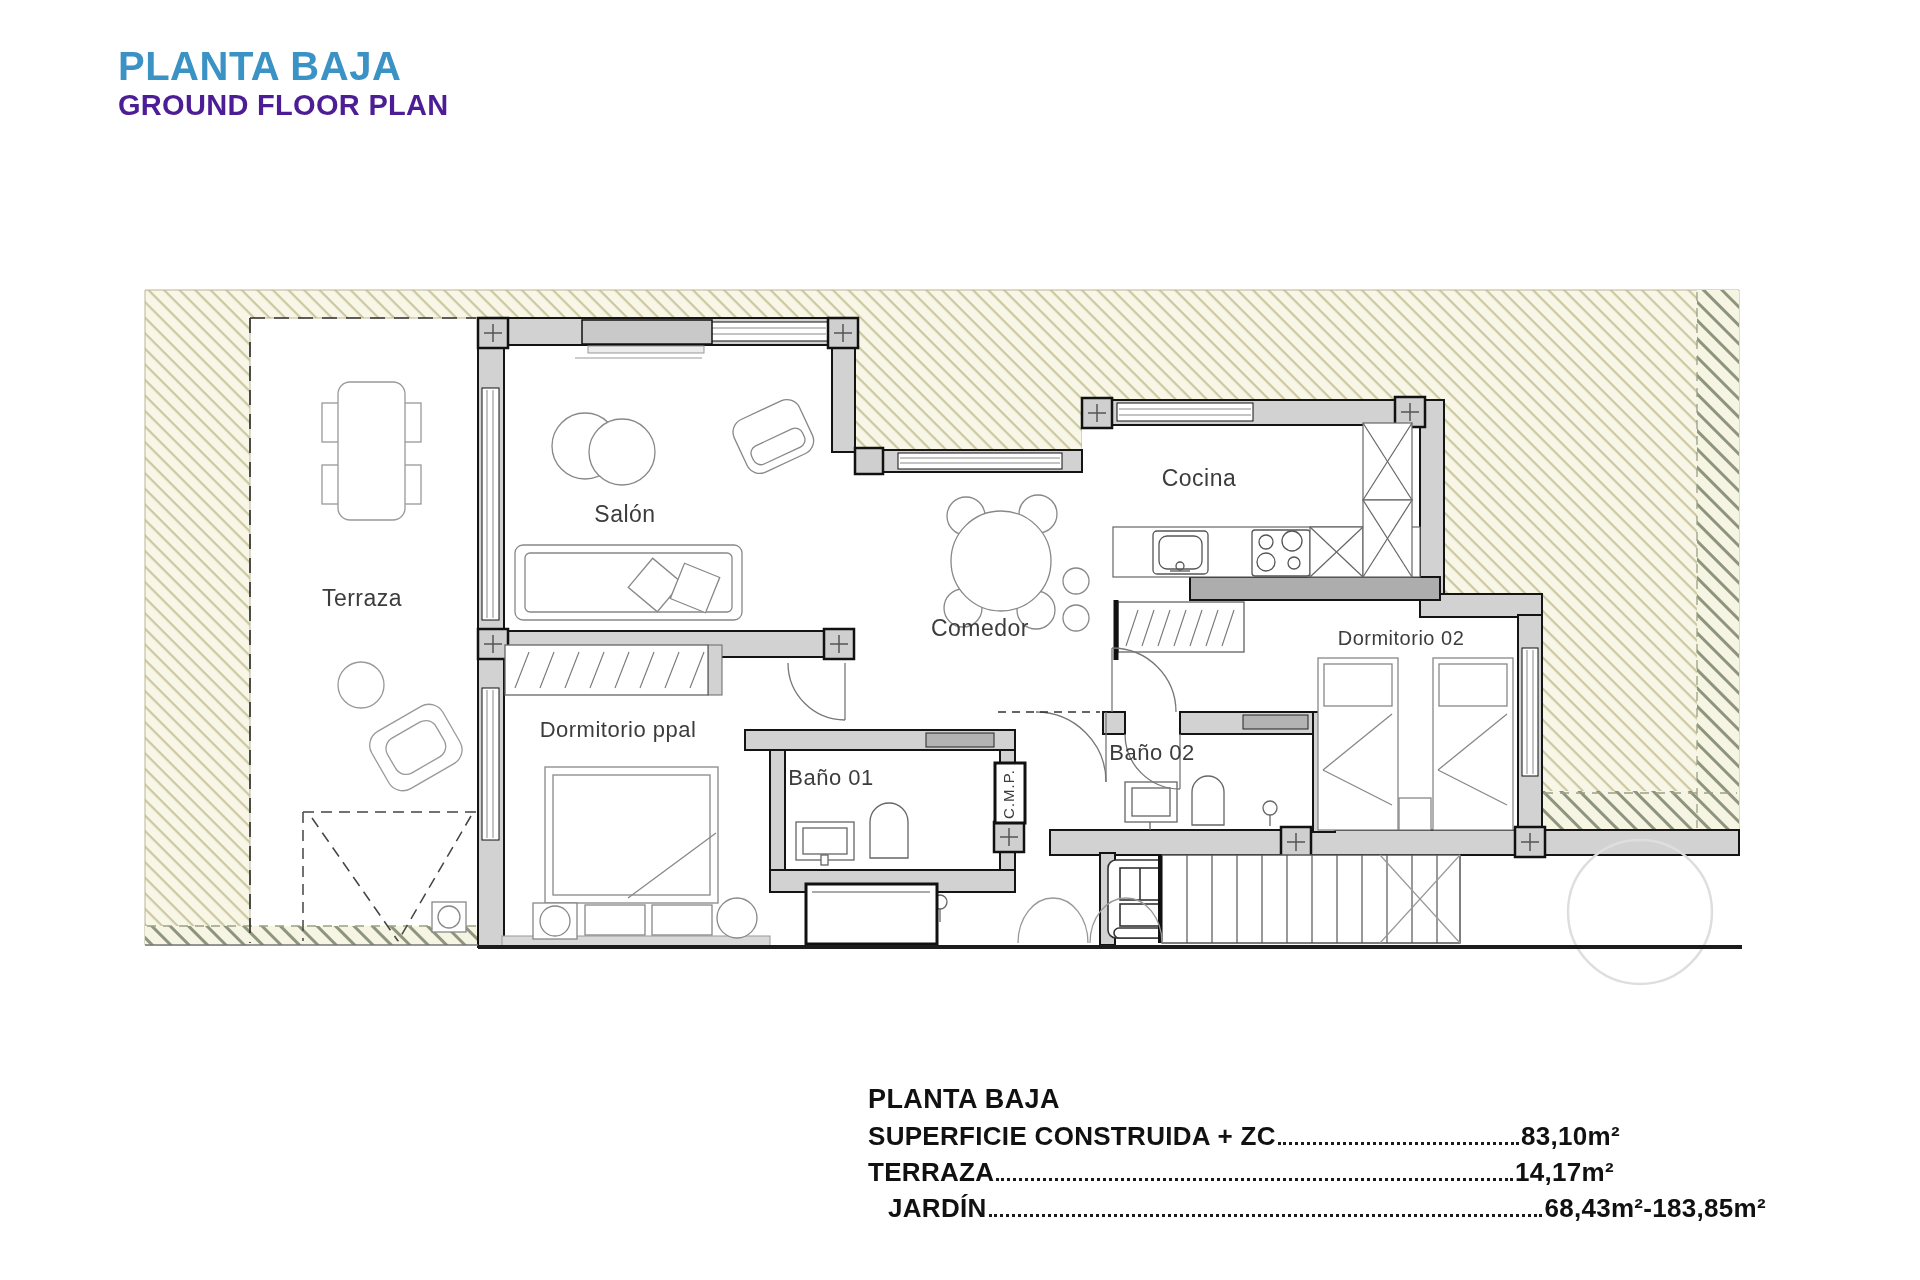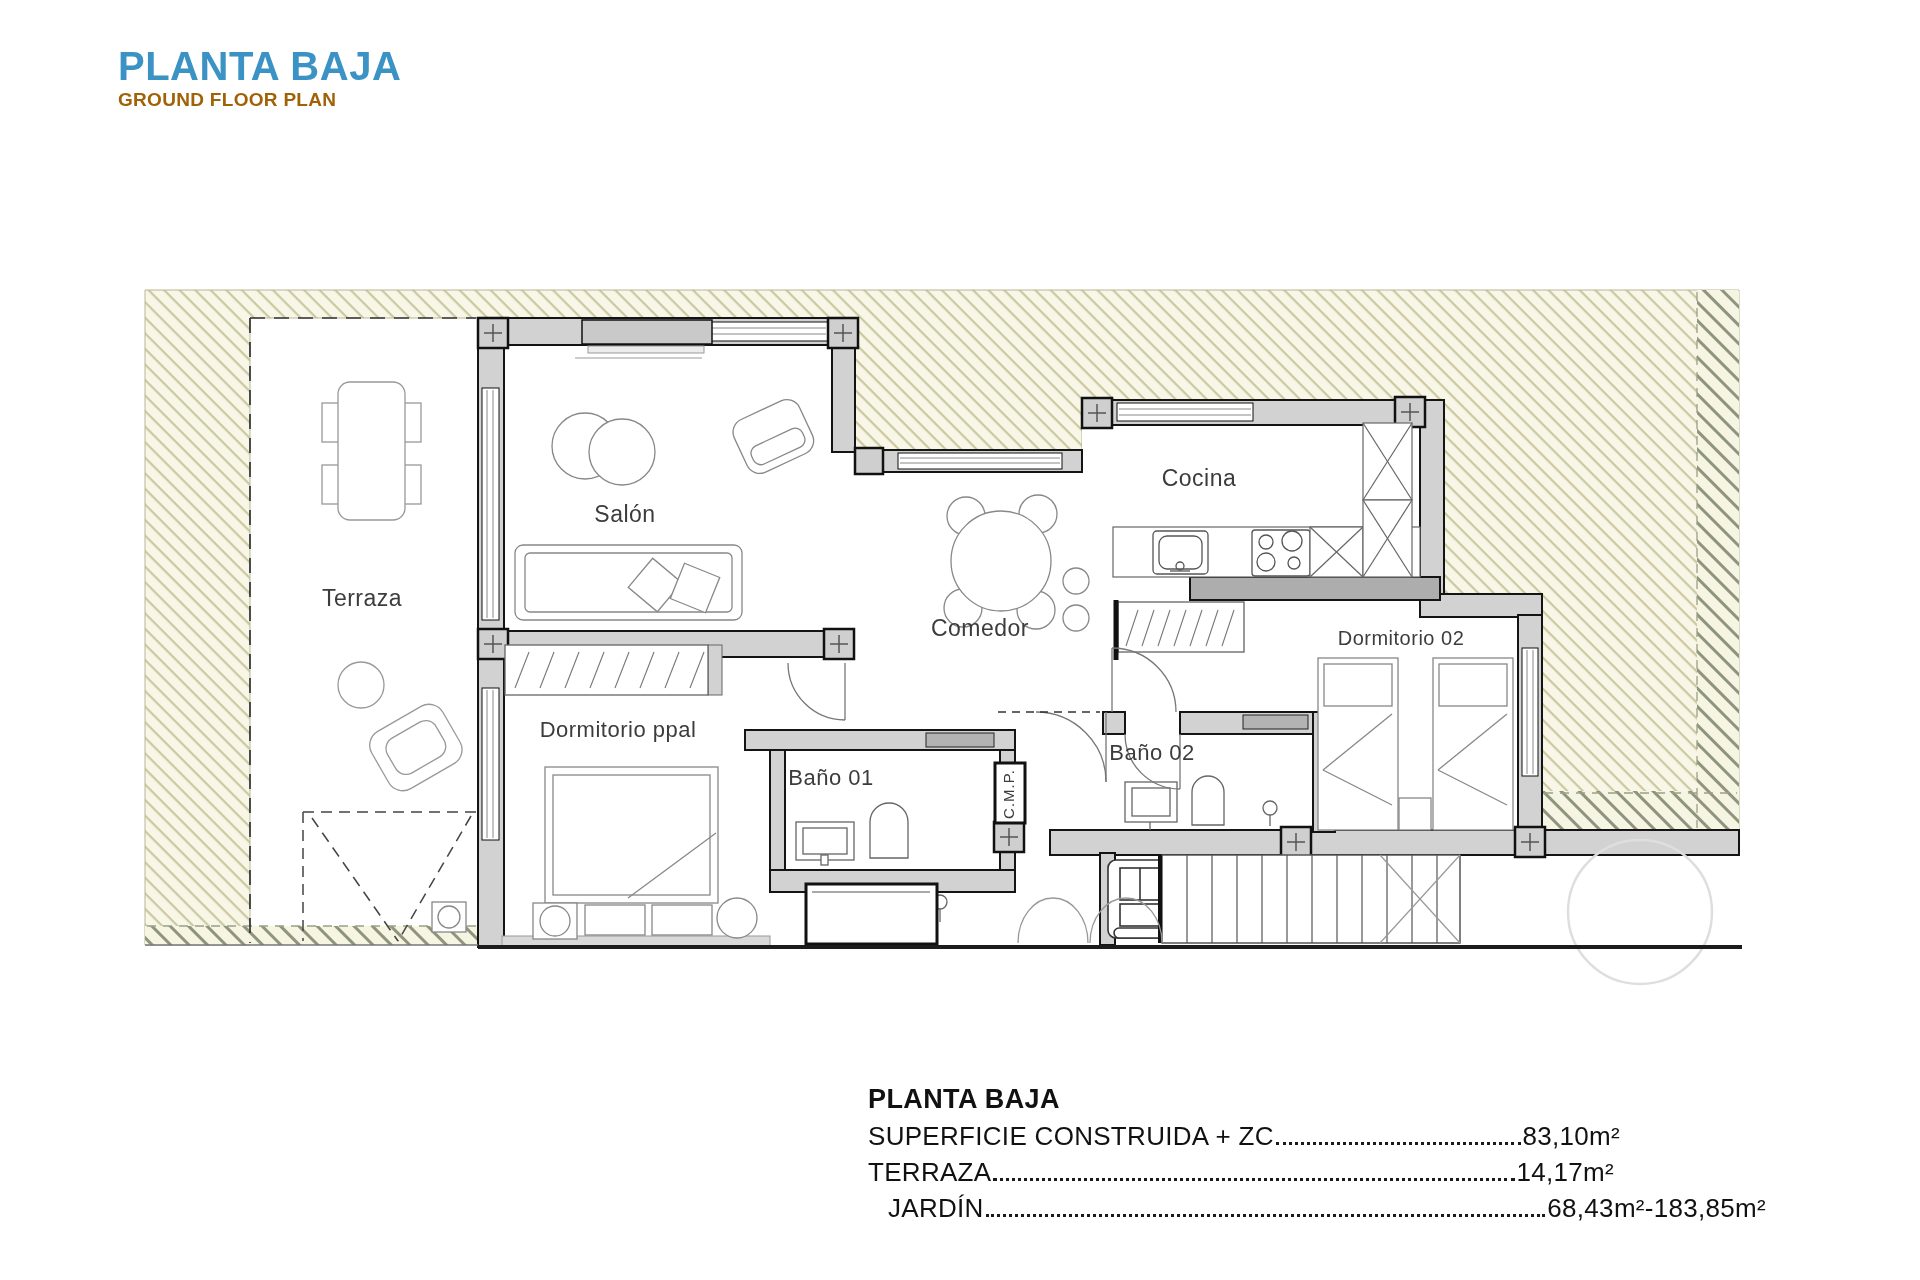--- a/index.html
+++ b/index.html
@@ -1,30 +1,30 @@
 <!DOCTYPE html>
 <html><head>
 <meta charset="utf-8">
 <style>
   html,body{margin:0;padding:0;background:#ffffff;}
   body{width:1920px;height:1280px;position:relative;overflow:hidden;
        font-family:"Liberation Sans", sans-serif;}
   .titleblock{position:absolute;left:118px;top:44px;line-height:1.12;}
   .t1{font-size:40px;font-weight:700;color:#3b92c4;letter-spacing:.5px;}
-  .t2{font-size:19px;font-weight:700;color:#a16207;letter-spacing:.3px;}
+  .t2{font-size:29px;font-weight:700;color:#4c1d95;letter-spacing:.3px;}
   #plansvg{position:absolute;left:0;top:0;}
   .lbl{font-family:"Liberation Sans", sans-serif;font-size:23px;fill:#3c3c3c;
        text-anchor:middle;letter-spacing:.5px;}
   .md{font-size:22px;}
   .sm2{font-size:20px;}
   .cmp{font-size:15px;letter-spacing:1px;}
   .summary{position:absolute;left:868px;top:1084px;width:880px;color:#111;}
   .sum-head{font-size:27px;font-weight:700;letter-spacing:.4px;margin-bottom:3px;}
   .sum-row{display:flex;align-items:baseline;font-size:26px;letter-spacing:.3px;
-           line-height:36px;}
+           line-height:36px;font-weight:bold;}
   .sum-row .leader{flex:1;border-bottom:3.4px dotted #1a1a1a;margin:0 2px 6px 2px;}
   .sum-row.w1{width:752px;} .sum-row.w2{width:746px;} .sum-row.w3{width:878px;margin-left:20px;}
   .val{white-space:nowrap;}
   .lab{white-space:nowrap;}
 </style>
 </head>
 <body>
 
 <div class="titleblock">
   <div class="t1">PLANTA BAJA</div>

